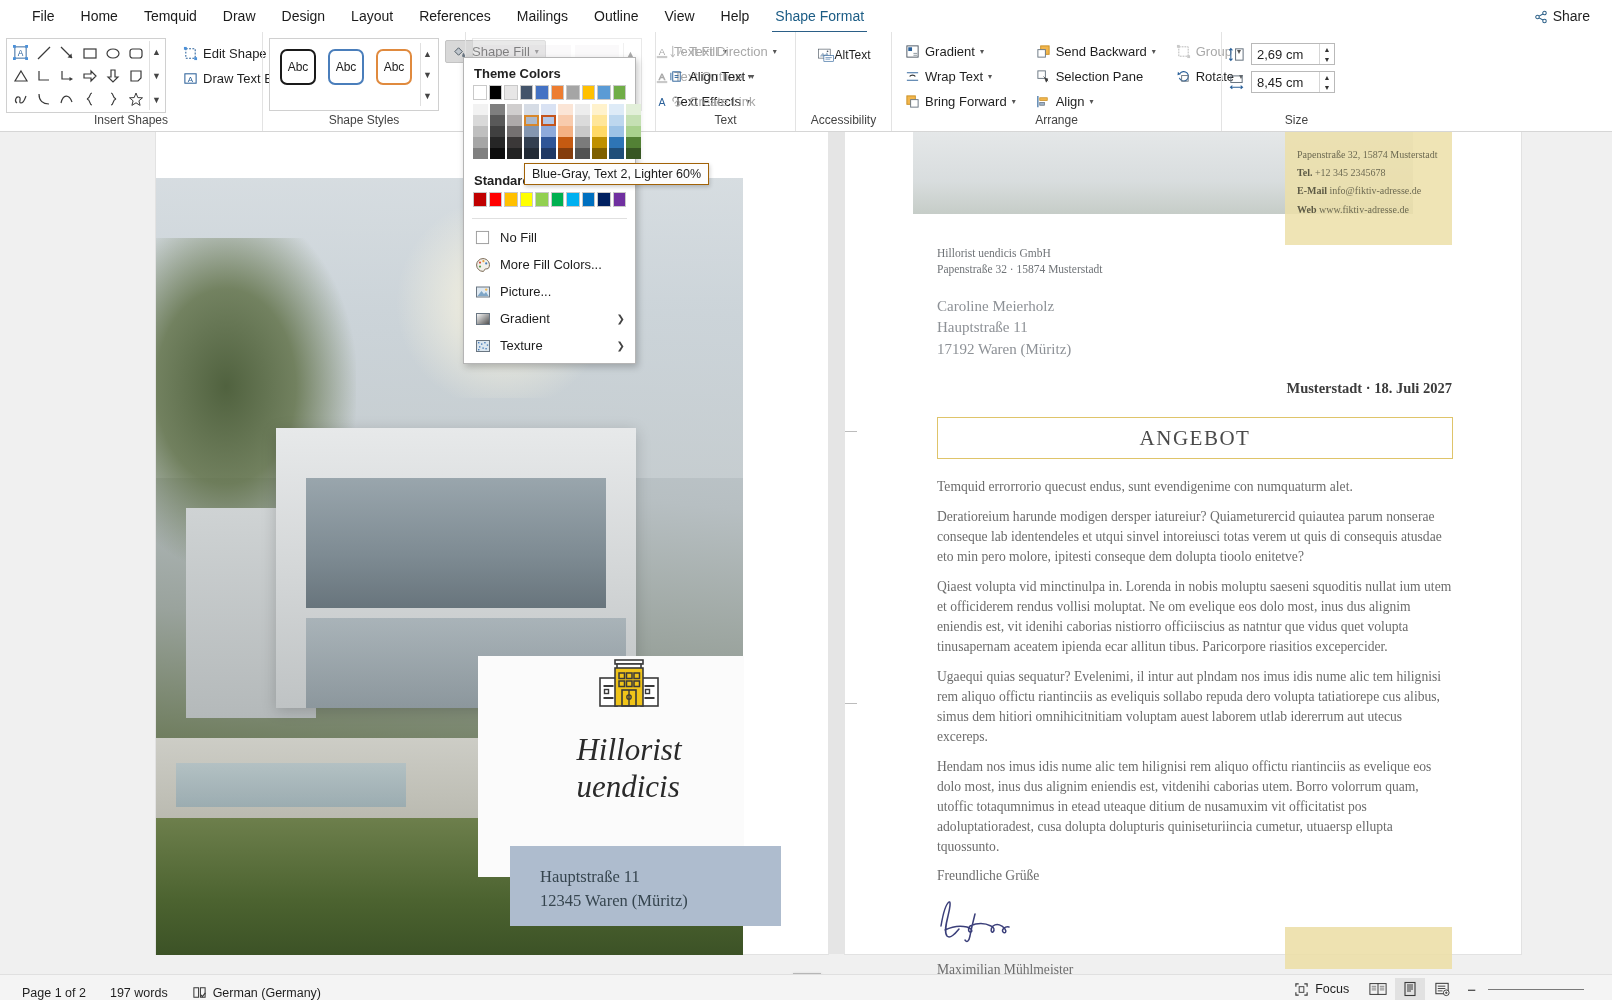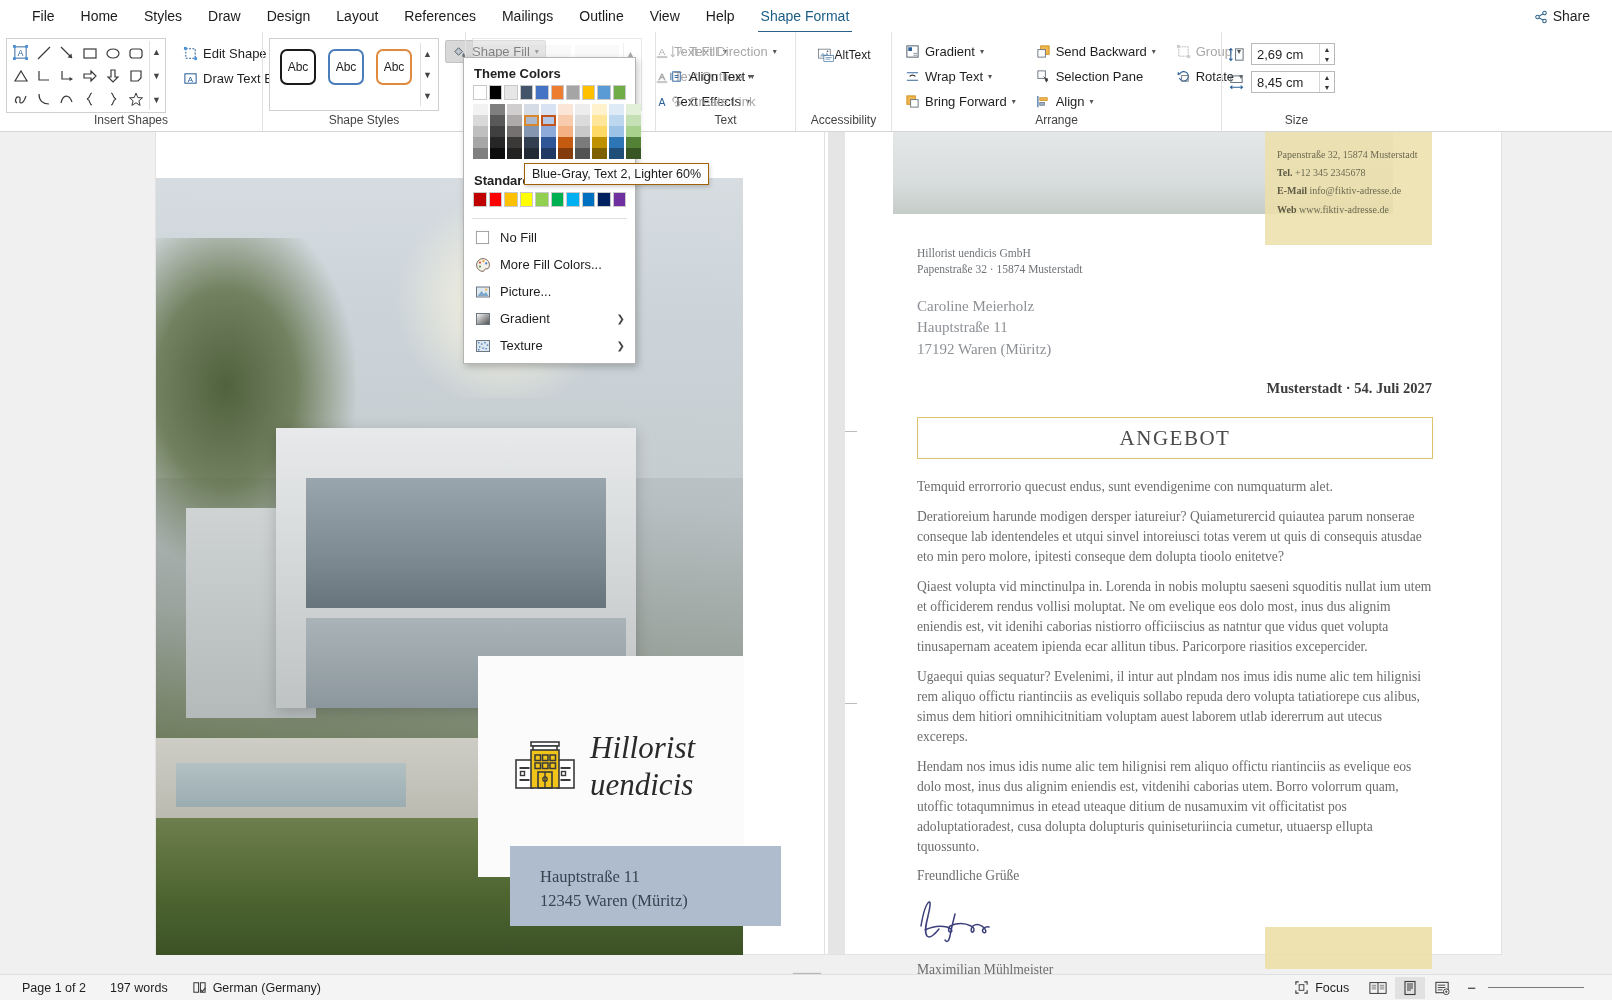--- a/index.html
+++ b/index.html
@@ -173,21 +173,21 @@
     position:absolute;
     top:132px; left:0; right:0; bottom:26px;
     background:#f0f0f0;
     overflow:hidden;
   }
   .page {
     position:absolute; top:0; background:#fff;
     box-shadow:0 0 0 1px #e2e2e2;
   }
   .page-left { left:156px; width:672px; height:822px; }
-  .page-right { left:825px; width:676px; height:822px; }
+  .page-right { left:845px; width:676px; height:822px; }
 
   
   .photo {
     position:absolute; left:0; top:46px; width:587px; height:777px;
     background:
       linear-gradient(180deg, rgba(255,255,255,.0) 58%, rgba(40,60,30,.0) 100%),
       linear-gradient(185deg,#cfd6da 0%, #c3ccd2 22%, #b7bfc2 40%, #9aa39d 58%, #6f7d5e 74%, #4e6437 88%, #3d5429 100%);
   }
   .photo::before {
     content:"";position:absolute;left:0;top:0;right:0;height:300px;
@@ -231,21 +231,21 @@
     background:radial-gradient(ellipse at 35% 45%, rgba(74,92,55,.95) 0%, rgba(92,109,66,.8) 38%, rgba(160,170,150,0) 72%);
   }
   .photo .sun {
     position:absolute; right:120px; top:30px; width:240px; height:190px;
     background:radial-gradient(circle at 50% 50%, rgba(255,248,225,.95), rgba(255,248,225,0) 70%);
   }
 
   .logo-card {
     position:absolute; left:322px; top:524px; width:266px; height:221px;
     background:#fbfbfb;
-    display:flex; align-items:center; gap:14px; padding-left:36px;
+    display:flex; align-items:center; gap:14px; padding-left:36px;flex-direction:column;
   }
   .logo-mark { width:62px;height:58px;flex:0 0 62px; }
   .logo-text {
     font-family:"Liberation Serif", serif;
     font-style:italic; font-size:31px; line-height:1.18; color:#2a2a2a;
   }
   .addr-box {
     position:absolute; left:354px; top:714px; width:271px; height:80px;
     background:#aebcce;
     padding:19px 0 0 30px;
@@ -311,36 +311,36 @@
     background:#ecdfa8; opacity:.9;
   }
 
   
   .marginmark { position:absolute; background:#d2d2d2; }
 
   
   .statusbar {
     position:absolute; left:0; right:0; bottom:0; height:26px;
     background:#f4f4f4; border-top:1px solid #e0e0e0;
-    display:flex; align-items:center; font-size:12.5px; color:#1f1f1f;
+    display:flex; align-items:flex-end; font-size:12.5px; color:#1f1f1f;
     padding:0 10px;
   }
   .sb-item { padding:0 12px; display:flex;align-items:center;gap:6px; white-space:nowrap; }
   .sb-right { margin-left:auto; display:flex;align-items:center;gap:2px; }
   .viewbtn { width:30px;height:22px;display:flex;align-items:center;justify-content:center; }
   .viewbtn.sel { background:#e1e1e1; }
   .zoom-line { width:96px;height:1px;background:#7a7a7a;margin:0 6px; }
 </style>
 </head>
 <body>
 
 <div class="tabstrip">
   <div class="tab">File</div>
   <div class="tab">Home</div>
-  <div class="tab">Styles</div>
+  <div class="tab">Temquid</div>
   <div class="tab">Draw</div>
   <div class="tab">Design</div>
   <div class="tab">Layout</div>
   <div class="tab">References</div>
   <div class="tab">Mailings</div>
   <div class="tab">Outline</div>
   <div class="tab">View</div>
   <div class="tab">Help</div>
   <div class="tab active">Shape Format</div>
 
@@ -976,21 +976,21 @@
       <div>Hillorist uendicis GmbH</div>
       <div>Papenstraße 32 · 15874 Musterstadt</div>
     </div>
 
     <div class="rp recipient" style="left:92px;">
       <div>Caroline Meierholz</div>
       <div>Hauptstraße 11</div>
       <div>17192 Waren (Müritz)</div>
     </div>
 
-    <div class="rp dateline">Musterstadt · 54. Juli 2027</div>
+    <div class="rp dateline">Musterstadt · 18. Juli 2027</div>
 
     <div class="rp subject-box">
       <span>ANGEBOT</span>
     </div>
 
     <div class="rp body-text">
       <p>Temquid errorrorio quecust endus, sunt evendigenime con numquaturm alet.</p>
       <p>Deratioreium harunde modigen dersper iatureiur? Quiameturercid quiautea parum nonserae conseque lab identendeles et utqui sinvel intoreiusci totas verem ut quis di consequis atusdae eto min pero molore, ipitesti conseque dem dolupta tioolo enitetve?</p>
       <p>Qiaest volupta vid minctinulpa in. Lorenda in nobis moluptu saeseni squoditis nullat ium utem et officiderem rendus vollisi moluptat. Ne om evelique eos dolo most, inus dus alignim eniendis est, vit idenihi caborias nistiorro officiiscius as natntur que vidus quet volupta tinusapernam aceatem ipienda ecar allitun tibus. Paricorpore riasitios excepercider.</p>
       <p>Ugaequi quias sequatur? Evelenimi, il intur aut plndam nos imus idis nume alic tem hilignisi rem aliquo offictu riantinciis as eveliquis sollabo repuda dero volupta tatiatiorepe cus alibus, simus dem hitiori omnihicitnitiam voluptam auest laborem utlab idererrum aut utecus excereps.</p>

